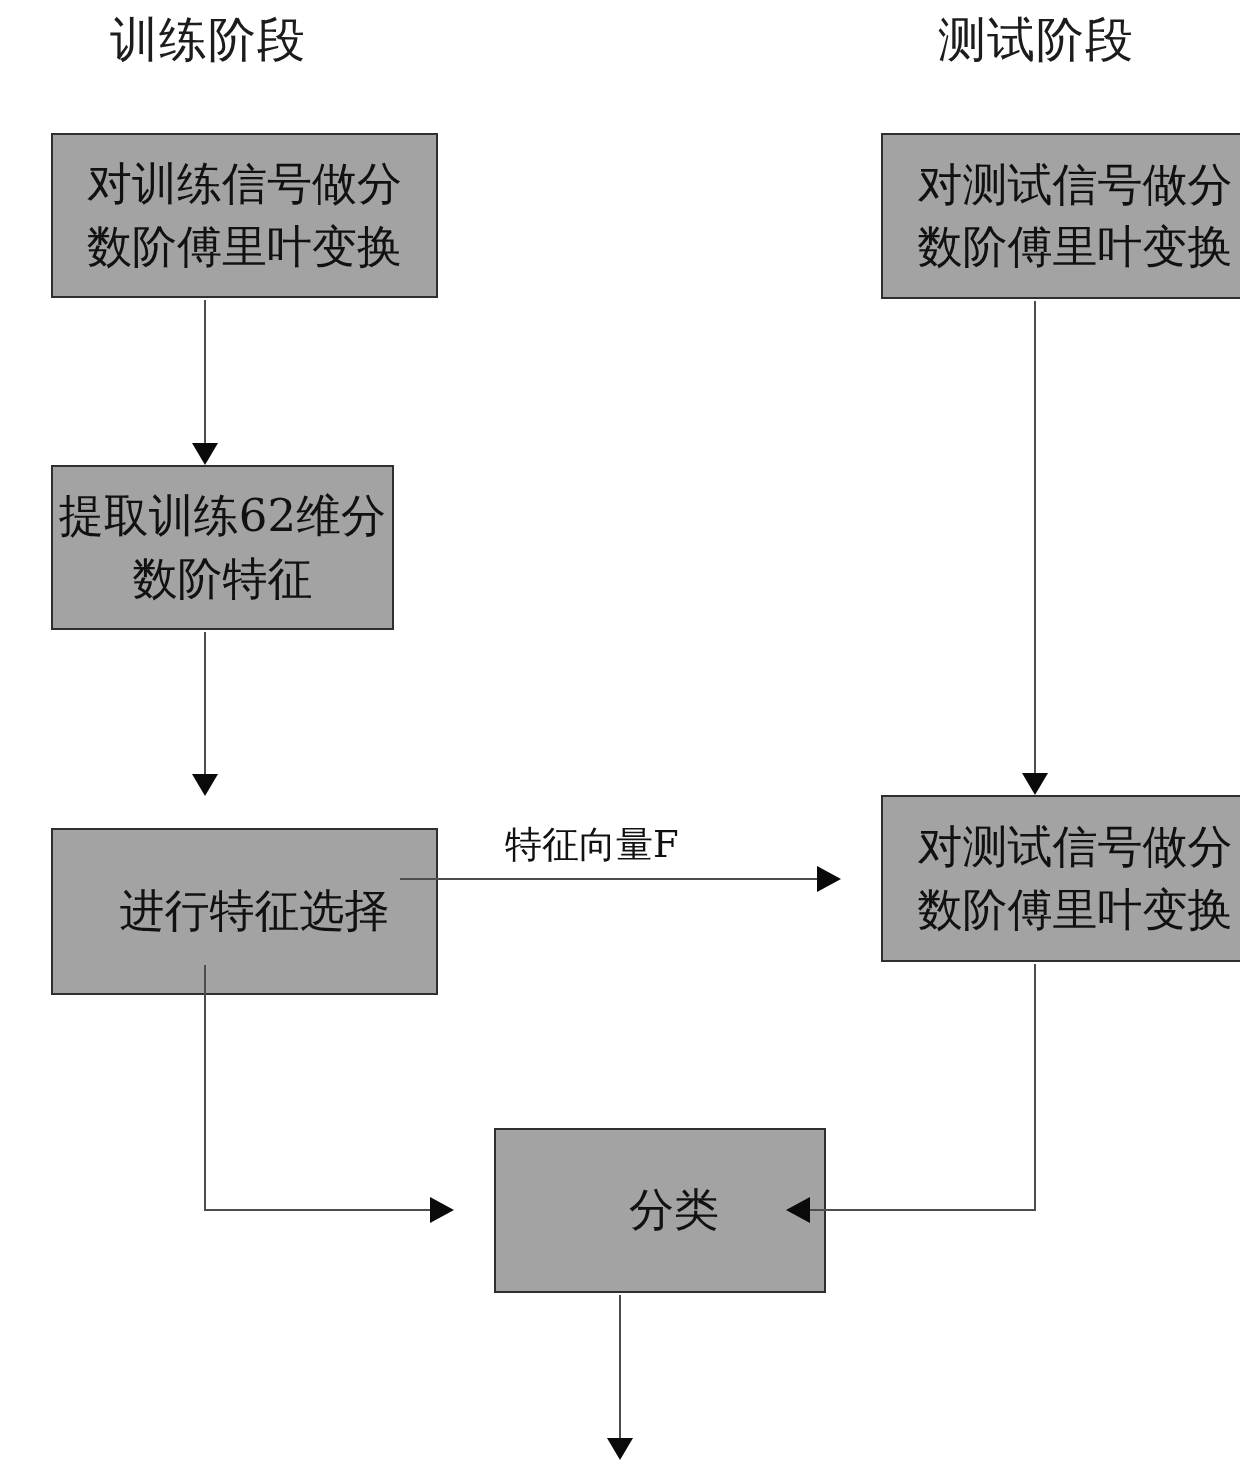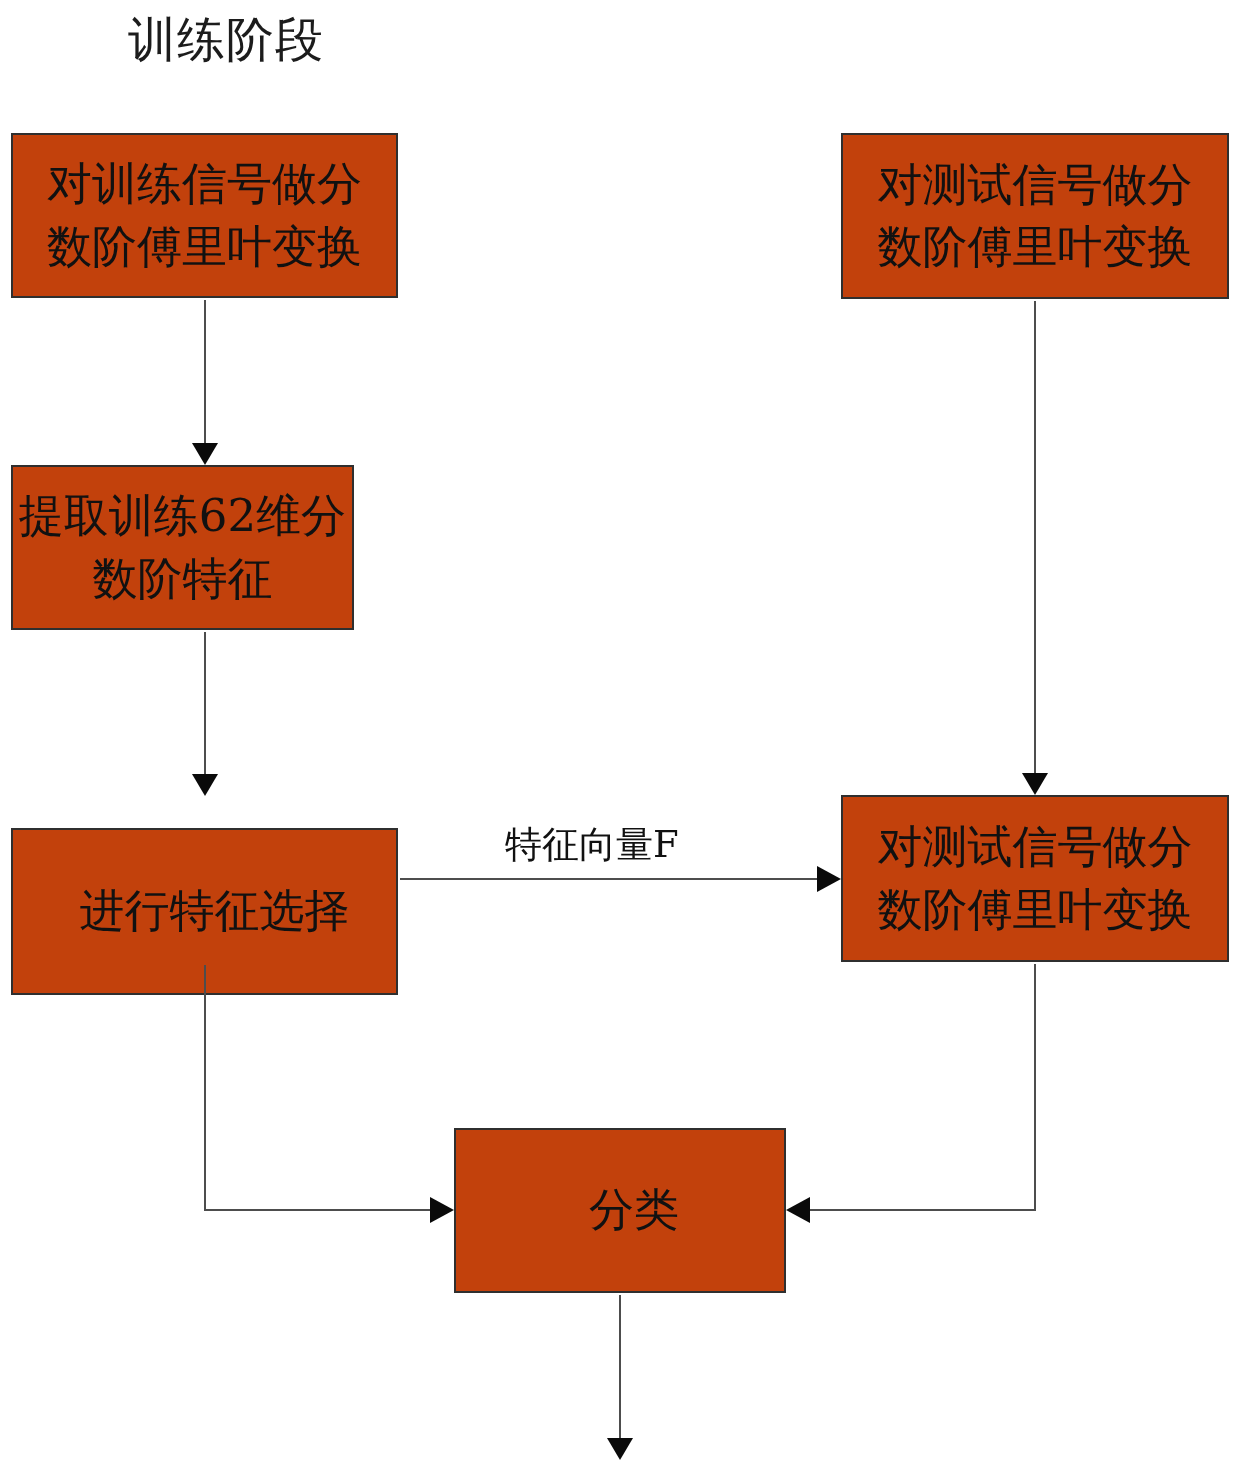--- a/index.html
+++ b/index.html
@@ -14,31 +14,31 @@
     height: 1471px;
     background: #ffffff;
     overflow: hidden;
   }
   .phase-title {
     position: absolute;
     font-size: 48px;
     color: #1c1c1c;
     white-space: nowrap;
     letter-spacing: 1px;
-    margin-left: 18px;
   }
   .node {
     position: absolute;
     box-sizing: border-box;
     border: 2px solid #2f2f2f;
-    background: #c2410c;
+    background: #a3a3a3;
     display: flex;
     align-items: center;
     justify-content: center;
     text-align: center;
+    margin-left: 40px;
   }
   .node .node-label {
     font-size: 45px;
     line-height: 1.38;
     color: #111111;
     width: 334px;
     word-break: break-all;
   }
   .node.small .node-label {
     width: 300px;
@@ -80,20 +80,21 @@
     border-bottom: 13px solid transparent;
     border-right: 24px solid #0a0a0a;
   }
 </style>
 </head>
 <body>
 
 <div class="canvas">
 
   <div class="phase-title" style="left:110px; top:8px;">训练阶段</div>
+  <div class="phase-title" style="left:938px; top:8px;">测试阶段</div>
 
   <div class="node" style="left:11px; top:133px; width:387px; height:165px;">
     <div class="node-label">对训练信号做分数阶傅里叶变换</div>
   </div>
 
   <div class="node" style="left:11px; top:465px; width:343px; height:165px;">
     <div class="node-label">提取训练62维分数阶特征</div>
   </div>
 
   <div class="node" style="left:11px; top:828px; width:387px; height:167px;padding-left:20px;">

